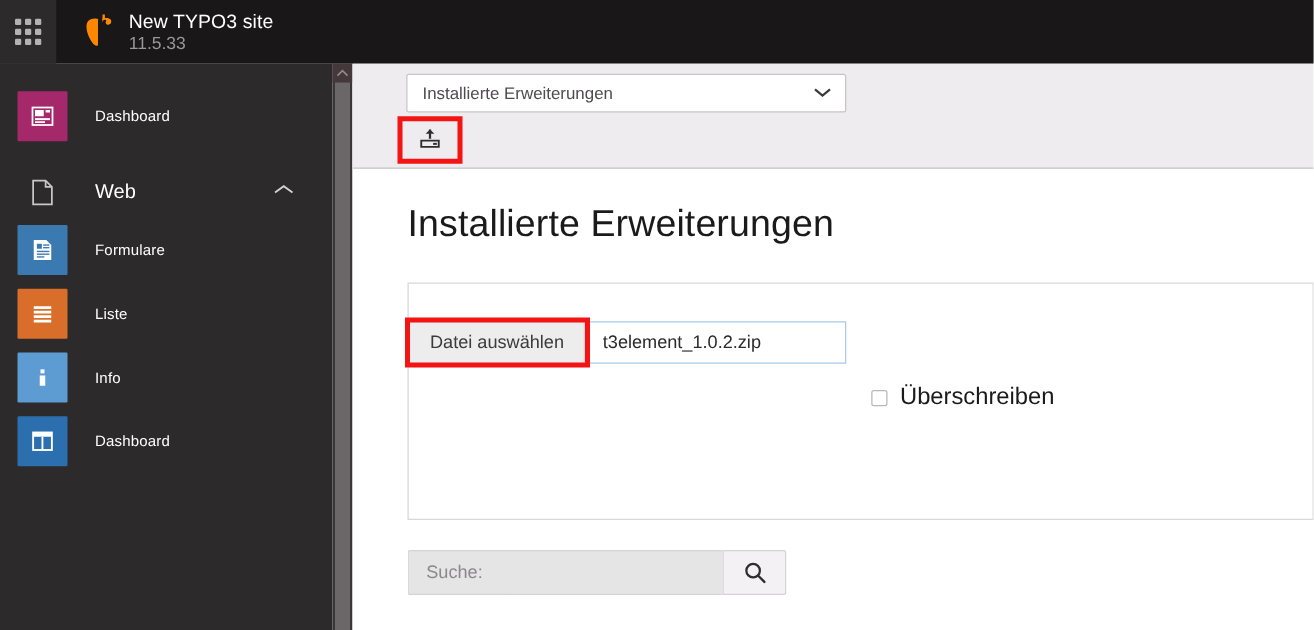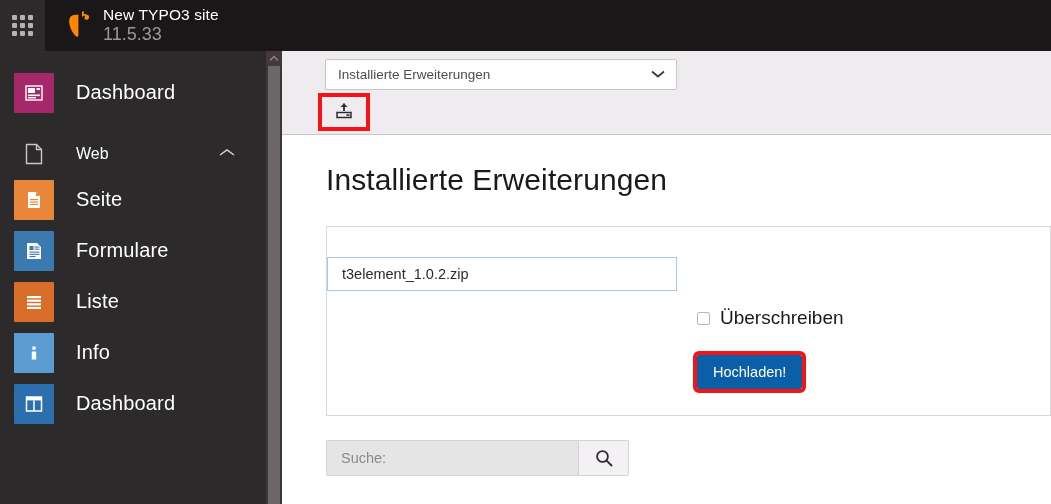--- a/index.html
+++ b/index.html
@@ -22,38 +22,38 @@
     display: flex; align-items: center; justify-content: center;
     background: #2c2a2b;
   }
   .grid-icon { display: grid; grid-template-columns: repeat(3, 5px); grid-gap: 3px; }
   .grid-icon i { display: block; width: 5px; height: 5px; background: #b4b2b3; border-radius: 1px; }
 
   .brand { display: flex; align-items: center; padding-left: 16px; height: 51px; }
   .typo3-logo { width: 30px; height: 34px; margin-right: 12px; }
   .brand-text { display: flex; flex-direction: column; justify-content: center; line-height: 1.15; }
   .site-name { color: #ffffff; font-size: 15.5px; font-weight: normal; letter-spacing: .1px; }
-  .site-version { color: #9a9799; font-size: 18px; }
+  .site-version { color: #9a9799; font-size: 14px; }
 
   
   .sidebar {
     position: absolute; left: 0; top: 51px; width: 266px; height: 453px;
     background: #2c2a2b; overflow: hidden;
   }
   .module-item {
     display: flex; align-items: center; height: 51px; padding-left: 14px;
     cursor: pointer;
   }
   .module-icon {
     width: 40px; height: 40px; flex: 0 0 40px;
     display: flex; align-items: center; justify-content: center;
     border-radius: 1px;
   }
   .module-label {
-    margin-left: 22px; color: #ffffff; font-size: 20px; letter-spacing: .15px;
+    margin-left: 22px; color: #ffffff; font-size: 12px; letter-spacing: .15px;
   }
   .module-gap { height: 16px; }
 
   .group-header {
     display: flex; align-items: center; height: 40px; padding-left: 14px;
     cursor: pointer; position: relative;
   }
   .group-icon { width: 40px; flex: 0 0 40px; display: flex; align-items: center; justify-content: center; }
   .group-label { margin-left: 22px; color: #ffffff; font-size: 16px; }
   .group-chevron { position: absolute; right: 30px; top: 50%; transform: translateY(-50%); }
@@ -226,34 +226,20 @@
         </svg>
       </span>
       <span class="group-label">Web</span>
       <span class="group-chevron">
         <svg width="18" height="12" viewBox="0 0 18 12">
           <path d="M2 8 L9 3 L16 8" fill="none" stroke="#d5d2d5" stroke-width="1.5"></path>
         </svg>
       </span>
     </div>
 
-    <div class="module-item">
-      <span class="module-icon" style="background:#e8873a">
-        <svg width="24" height="24" viewBox="0 0 24 24">
-          <path d="M6 4h8l4 4v12H6z" fill="#fff"></path>
-          <path d="M14 4v4h4" fill="#e8873a"></path>
-          <g fill="#e8873a">
-              <rect x="8" y="11" width="8" height="1.2"></rect>
-              <rect x="8" y="13.4" width="8" height="1.2"></rect>
-              <rect x="8" y="15.8" width="8" height="1.2"></rect>
-            </g>
-        </svg>
-      </span>
-      <span class="module-label">Seite</span>
-    </div>
 
 
     <div class="module-item">
       <span class="module-icon" style="background:#3b7ab0">
         <svg width="24" height="24" viewBox="0 0 24 24">
           <path d="M5 4h10l4 4v12H5z" fill="#fff"></path>
           <g fill="#3b7ab0">
             <rect x="7.5" y="7" width="4" height="4"></rect>
             <rect x="12.5" y="7.5" width="5" height="1.1"></rect>
             <rect x="12.5" y="9.6" width="5" height="1.1"></rect>
@@ -339,32 +325,30 @@
     </div>
 
     <div class="body-area">
 
       <h1 class="page-title">Installierte Erweiterungen</h1>
 
       <div class="panel">
 
         <div class="form-row">
           <div class="file-input">
+            <span class="file-browse redbox">Datei auswählen</span>
             <span class="file-name">t3element_1.0.2.zip</span>
           </div>
         </div>
 
         <div class="check-row">
           <span class="checkbox"></span>
           <span class="check-label">Überschreiben</span>
         </div>
 
-        <div class="submit-row">
-          <button class="upload-submit redbox">Hochladen!</button>
-        </div>
       </div>
 
       <div class="search-row">
         <input class="search-input" type="text" placeholder="Suche:" style="">
         <div class="search-btn">
           <svg width="20" height="20" viewBox="0 0 20 20">
             <circle cx="8.5" cy="8.5" r="5.4" fill="none" stroke="#2f2d2f" stroke-width="1.8"></circle>
             <path d="M12.6 12.6 L17.5 17.5" stroke="#2f2d2f" stroke-width="1.9" fill="none" stroke-linecap="round"></path>
           </svg>
         </div>

